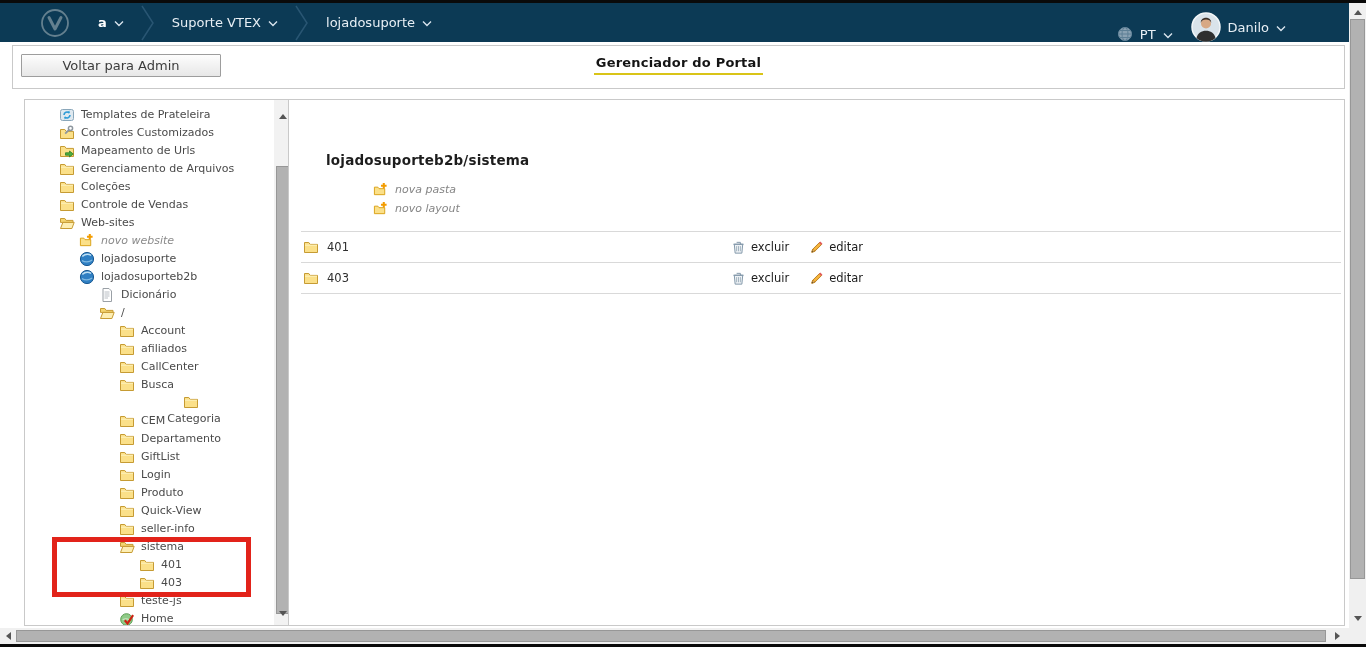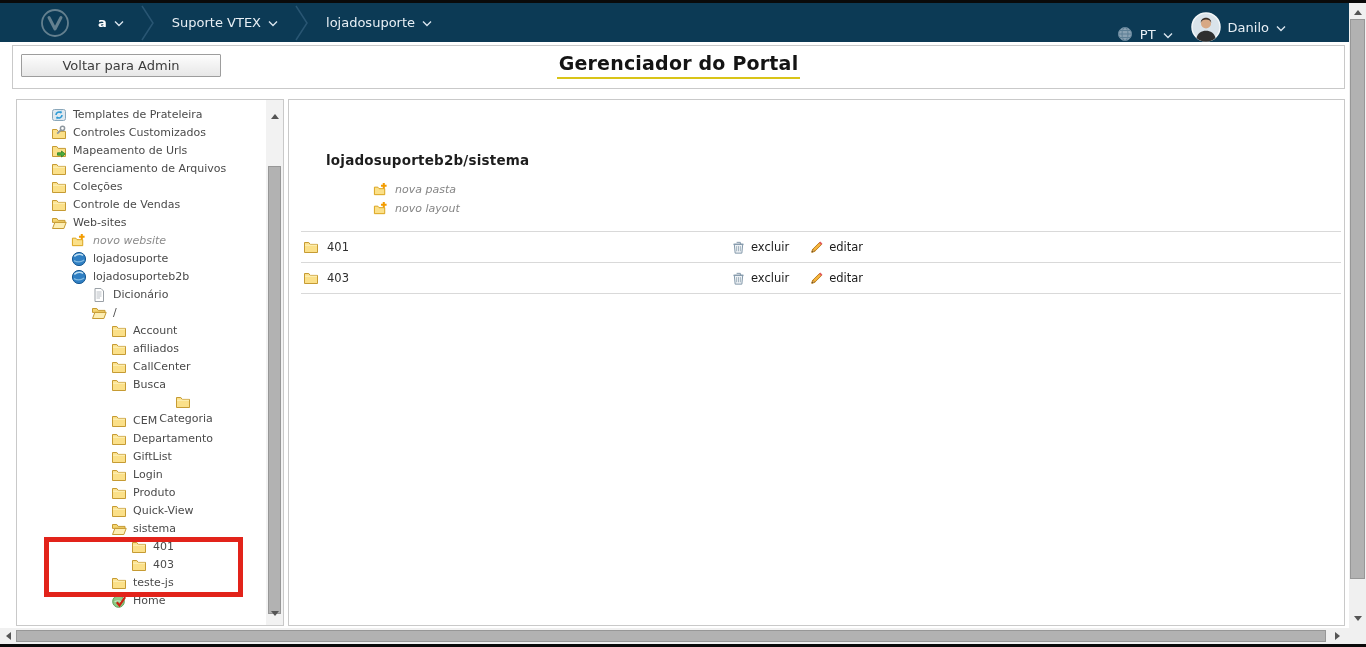--- a/index.html
+++ b/index.html
@@ -19,24 +19,24 @@
   .crumb b { color:#fff; font-weight:bold; }
   .crumb span.lbl { color:#e8eff5; }
   .sep { display:flex; align-items:center; margin:0 10px; }
   .nav-item { display:flex; align-items:center; gap:7px; cursor:pointer; margin-left:18px; }
   .caret { display:inline-flex; margin-top:2px; }
 
   
   #header-box { position:absolute; left:12px; top:45px; width:1333px; height:44px; background:#fff; border:1px solid #c9c9c9; }
   #back-btn { position:absolute; left:8px; top:8px; width:200px; height:23px; background:linear-gradient(#fdfdfd,#e7e7e7); border:1px solid #9d9d9d; border-radius:1px; font-size:13px; color:#3c3c3c; font-family:"DejaVu Sans","Liberation Sans",sans-serif; cursor:pointer; }
   #page-title { position:absolute; left:0; right:0; top:6px; text-align:center; }
-  #page-title span { display:inline-block; font-size:19px; font-weight:bold; color:#141414; border-bottom:2px solid #d9c418; padding:0 2px 3px 2px; letter-spacing:0.2px; }
-
-  
-  #tree-box { position:absolute; left:16px; top:99px; width:268px; height:527px; background:#fff; border:1px solid #c9c9c9; overflow:hidden; }
+  #page-title span { display:inline-block; font-size:13px; font-weight:bold; color:#141414; border-bottom:2px solid #d9c418; padding:0 2px 3px 2px; letter-spacing:0.2px; }
+
+  
+  #tree-box { position:absolute; left:24px; top:99px; width:268px; height:527px; background:#fff; border:1px solid #c9c9c9; overflow:hidden; }
   #content-box { position:absolute; left:288px; top:99px; width:1057px; height:527px; background:#fff; border:1px solid #c9c9c9; overflow:hidden; }
 
   
   #site-tree { position:absolute; left:0; top:6px; right:22px; }
   .tree-row { height:18px; line-height:18px; font-size:11px; color:#4a4a4a; white-space:nowrap; display:flex; align-items:center; cursor:pointer; }
   .tree-row .icon { display:inline-flex; width:16px; height:16px; margin-right:6px; flex:none; }
   .tree-row.italic span.t-lbl { font-style:italic; color:#8a8a8a; }
 
   
   #highlight-rect { position:absolute; left:27px; top:437px; width:199px; height:60px; border:5px solid #e2231a; pointer-events:none; }
@@ -374,20 +374,29 @@
           <span class="t-lbl">Produto</span>
         </div>
         <div class="tree-row" style="padding-left: 94px;">
           <span class="icon">
             <svg width="16" height="16" viewBox="0 0 16 16">
               <path d="M1.5 3.5h4.3l1.4 1.9h7.3v8.1h-13z" fill="#fbe089" stroke="#c69b33"></path>
               <path d="M2 6.2h12" stroke="#fdf2c0" fill="none"></path>
             </svg>
           </span>
           <span class="t-lbl">Quick-View</span>
+        </div>
+        <div class="tree-row" style="padding-left: 94px;">
+          <span class="icon">
+            <svg width="16" height="16" viewBox="0 0 16 16">
+              <path d="M1.5 3.5h4.3l1.4 1.9h7.3v8.1h-13z" fill="#fbe089" stroke="#c69b33"></path>
+              <path d="M2 6.2h12" stroke="#fdf2c0" fill="none"></path>
+            </svg>
+          </span>
+          <span class="t-lbl">seller-info</span>
         </div>
         <div class="tree-row" style="padding-left: 94px;">
           <span class="icon">
             <svg width="16" height="16" viewBox="0 0 16 16">
               <path d="M1.5 3.5h4.3l1.4 1.9h6.8v2h-12.5z" fill="#f4d570" stroke="#c69b33"></path>
               <path d="M3.9 7.4h11.3l-2.3 6.1h-11.4z" fill="#fdeeb3" stroke="#c69b33"></path>
             </svg>
           </span>
           <span class="t-lbl">sistema</span>
         </div>

